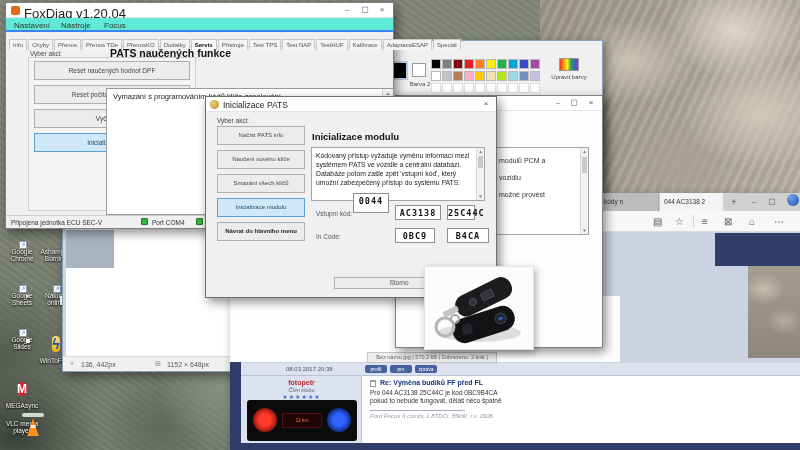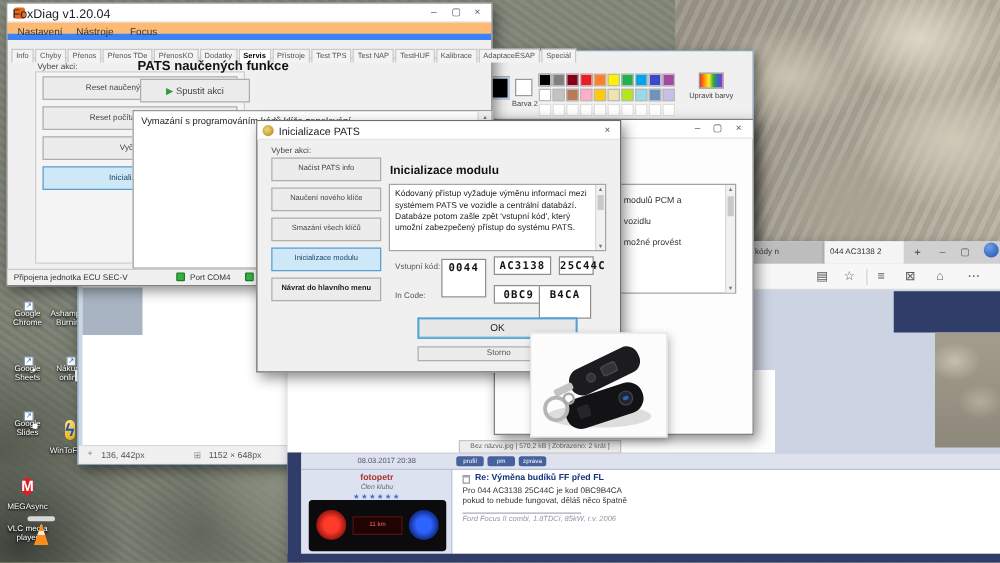--- a/index.html
+++ b/index.html
@@ -250,44 +250,40 @@
       <span class="ar" style="top:0">▲</span>
       <span class="ar" style="bottom:0">▼</span>
       <span class="th" style="top:9px;height:16px"></span>
     </div>
   </div>
 </div>
 
 <div class="win" style="left:5px;top:2px;width:389px;height:227px;z-index:40">
   <div class="tbar" style="height:15px">
     <span class="abs" style="left:5px;top:3px;width:9px;height:9px;background:#e8661a;border-radius:2px"></span>
-    <span class="abs" style="left:4px;top:3px;font-size:10px;color:#222">FoxDiag v1.20.04</span>
+    <span class="abs" style="left:18px;top:3px;font-size:13px;color:#222">FoxDiag v1.20.04</span>
     <span class="wctl" style="right:38px;left:auto">–</span>
     <span class="wctl" style="right:20px;left:auto">▢</span>
     <span class="wctl" style="right:3px;left:auto">×</span>
   </div>
-  <div class="abs" style="left:0;top:15px;right:0;height:14px;background:#fdba74;border-bottom:5px solid #3b82f6">
+  <div class="abs" style="left:0;top:15px;right:0;height:14px;background:#5eead4;border-bottom:2px solid #3b82f6">
     <span class="abs" style="left:8px;top:3px;font-size:8px;color:#333">Nastavení</span>
     <span class="abs" style="left:55px;top:3px;font-size:8px;color:#333">Nástroje</span>
     <span class="abs" style="left:98px;top:3px;font-size:8px;color:#333">Focus</span>
   </div>
   <div class="tabrow">
     <span class="tab">Info</span><span class="tab">Chyby</span><span class="tab">Přenos</span><span class="tab">Přenos TDe</span><span class="tab">PřenosKO</span><span class="tab">Dodatky</span><span class="tab sel">Servis</span><span class="tab">Přístroje</span><span class="tab">Test TPS</span><span class="tab">Test NAP</span><span class="tab">TestHUF</span><span class="tab">Kalibrace</span><span class="tab">AdaptaceESAP</span><span class="tab">Speciál</span>
   </div>
   <span class="abs" style="left:24px;top:47px;font-size:6.5px;color:#444">Vyber akci:</span>
   <div class="abs" style="left:22px;top:54px;width:168px;height:154px;border:1px solid #cfcfcf;background:#f4f4f4"></div>
   <div class="btn" style="left:28px;top:58px;width:156px;height:19px;font-size:6.5px;line-height:17px">Reset naučených hodnot DPF</div>
   <div class="btn" style="left:28px;top:82px;width:156px;height:19px;font-size:6.5px;line-height:17px">Reset počítadla aditiva DPF</div>
   <div class="btn" style="left:28px;top:106px;width:156px;height:19px;font-size:6.5px;line-height:17px">Vyčíst DPF</div>
   <div class="btn hl" style="left:28px;top:130px;width:156px;height:19px;font-size:6.5px;line-height:17px">Inicializace PATS</div>
   <div class="abs" style="left:104px;top:44px;font-size:10.5px;font-weight:bold;color:#111">PATS naučených funkce</div>
-  <div class="btn" style="left:106px;top:60px;width:88px;height:19px;font-size:7.5px;line-height:17px">
-    <span style="color:#2e9e3a">▶</span>
-    <span>Spustit akci</span>
-  </div>
   <div class="abs" style="left:100px;top:85px;width:288px;height:127px;background:#fff;border:1px solid #9a9a9a">
     <div style="padding:3px 16px 0 6px;font-size:7.5px;color:#222">Vymazání s programováním kódů klíče zapalování</div>
     <div class="sb" style="right:0;top:0;bottom:0;width:11px">
       <span class="ar" style="top:1px">▲</span>
       <span class="ar" style="bottom:1px">▼</span>
     </div>
   </div>
   <div class="abs" style="left:0;bottom:0;right:0;height:13px;background:#f0f0f0;border-top:1px solid #ccc">
     <span class="abs" style="left:5px;top:3px;font-size:6.5px;color:#333">Připojena jednotka ECU SEC-V</span>
     <span class="led" style="left:135px;top:2px"></span>
@@ -311,27 +307,26 @@
   <div class="abs" style="left:106px;top:34px;font-size:9.5px;font-weight:bold;color:#111">Inicializace modulu</div>
   <div class="abs" style="left:105px;top:50px;width:174px;height:54px;background:#fff;border:1px solid #a5a5a5">
     <div style="padding:3px 12px 0 4px;font-size:6.8px;line-height:9px;color:#222">Kódovaný přístup vyžaduje výměnu informací mezi systémem PATS ve vozidle a centrální databází. Databáze potom zašle zpět 'vstupní kód', který umožní zabezpečený přístup do systému PATS.</div>
     <div class="sb" style="right:0;top:0;bottom:0;width:8px">
       <span class="ar" style="top:0">▲</span>
       <span class="ar" style="bottom:0">▼</span>
       <span class="th" style="top:8px;height:12px"></span>
     </div>
   </div>
   <span class="abs" style="left:110px;top:113px;font-size:6.5px;color:#555">Vstupní kód:</span>
-  <div class="fld" style="left:147px;top:110px;width:36px;height:31px;line-height:14px">0044</div>
+  <div class="fld" style="left:147px;top:96px;width:36px;height:20px;line-height:14px">0044</div>
   <div class="fld" style="left:189px;top:108px;width:46px;height:15px;line-height:14px">AC3138</div>
   <div class="fld" style="left:241px;top:108px;width:28px;height:15px;line-height:14px">25C44C</div>
   <span class="abs" style="left:110px;top:136px;font-size:6.5px;color:#555">In Code:</span>
   <div class="fld" style="left:189px;top:131px;width:40px;height:15px;line-height:14px">0BC9</div>
-  <div class="fld" style="left:225px;top:131px;width:42px;height:27px;line-height:14px">B4CA</div>
-  <div class="btn" style="left:128px;top:157px;width:128px;height:17px;font-size:8px;line-height:15px;border:1px solid #2f88c9;box-shadow:0 0 0 1px #9ecfeb inset;background:#e7e7e7;color:#222">OK</div>
+  <div class="fld" style="left:241px;top:131px;width:42px;height:15px;line-height:14px">B4CA</div>
   <div class="btn" style="left:128px;top:180px;width:130px;height:12px;font-size:6.5px;line-height:10px;color:#555">Storno</div>
 </div>
 
 <div class="abs" style="left:424px;top:266px;width:110px;height:84px;z-index:60;background:#fcfcfc;border:1px solid #e3e3e3;box-shadow:2px 3px 7px rgba(0,0,0,.3)">
   <svg width="108" height="82" viewBox="0 0 108 82">
     <ellipse cx="54" cy="66" rx="42" ry="9" fill="#000" opacity="0.12"></ellipse>
     <g transform="rotate(-26 60 28)">
       <rect x="28" y="18" width="60" height="22" rx="10" fill="#1c1c1f"></rect>
       <circle cx="46" cy="29" r="3.4" fill="#33333a" stroke="#4a4a52" stroke-width="1"></circle>
       <rect x="56" y="25" width="12" height="8" rx="2" fill="#33333a" stroke="#4a4a52" stroke-width="1"></rect>

